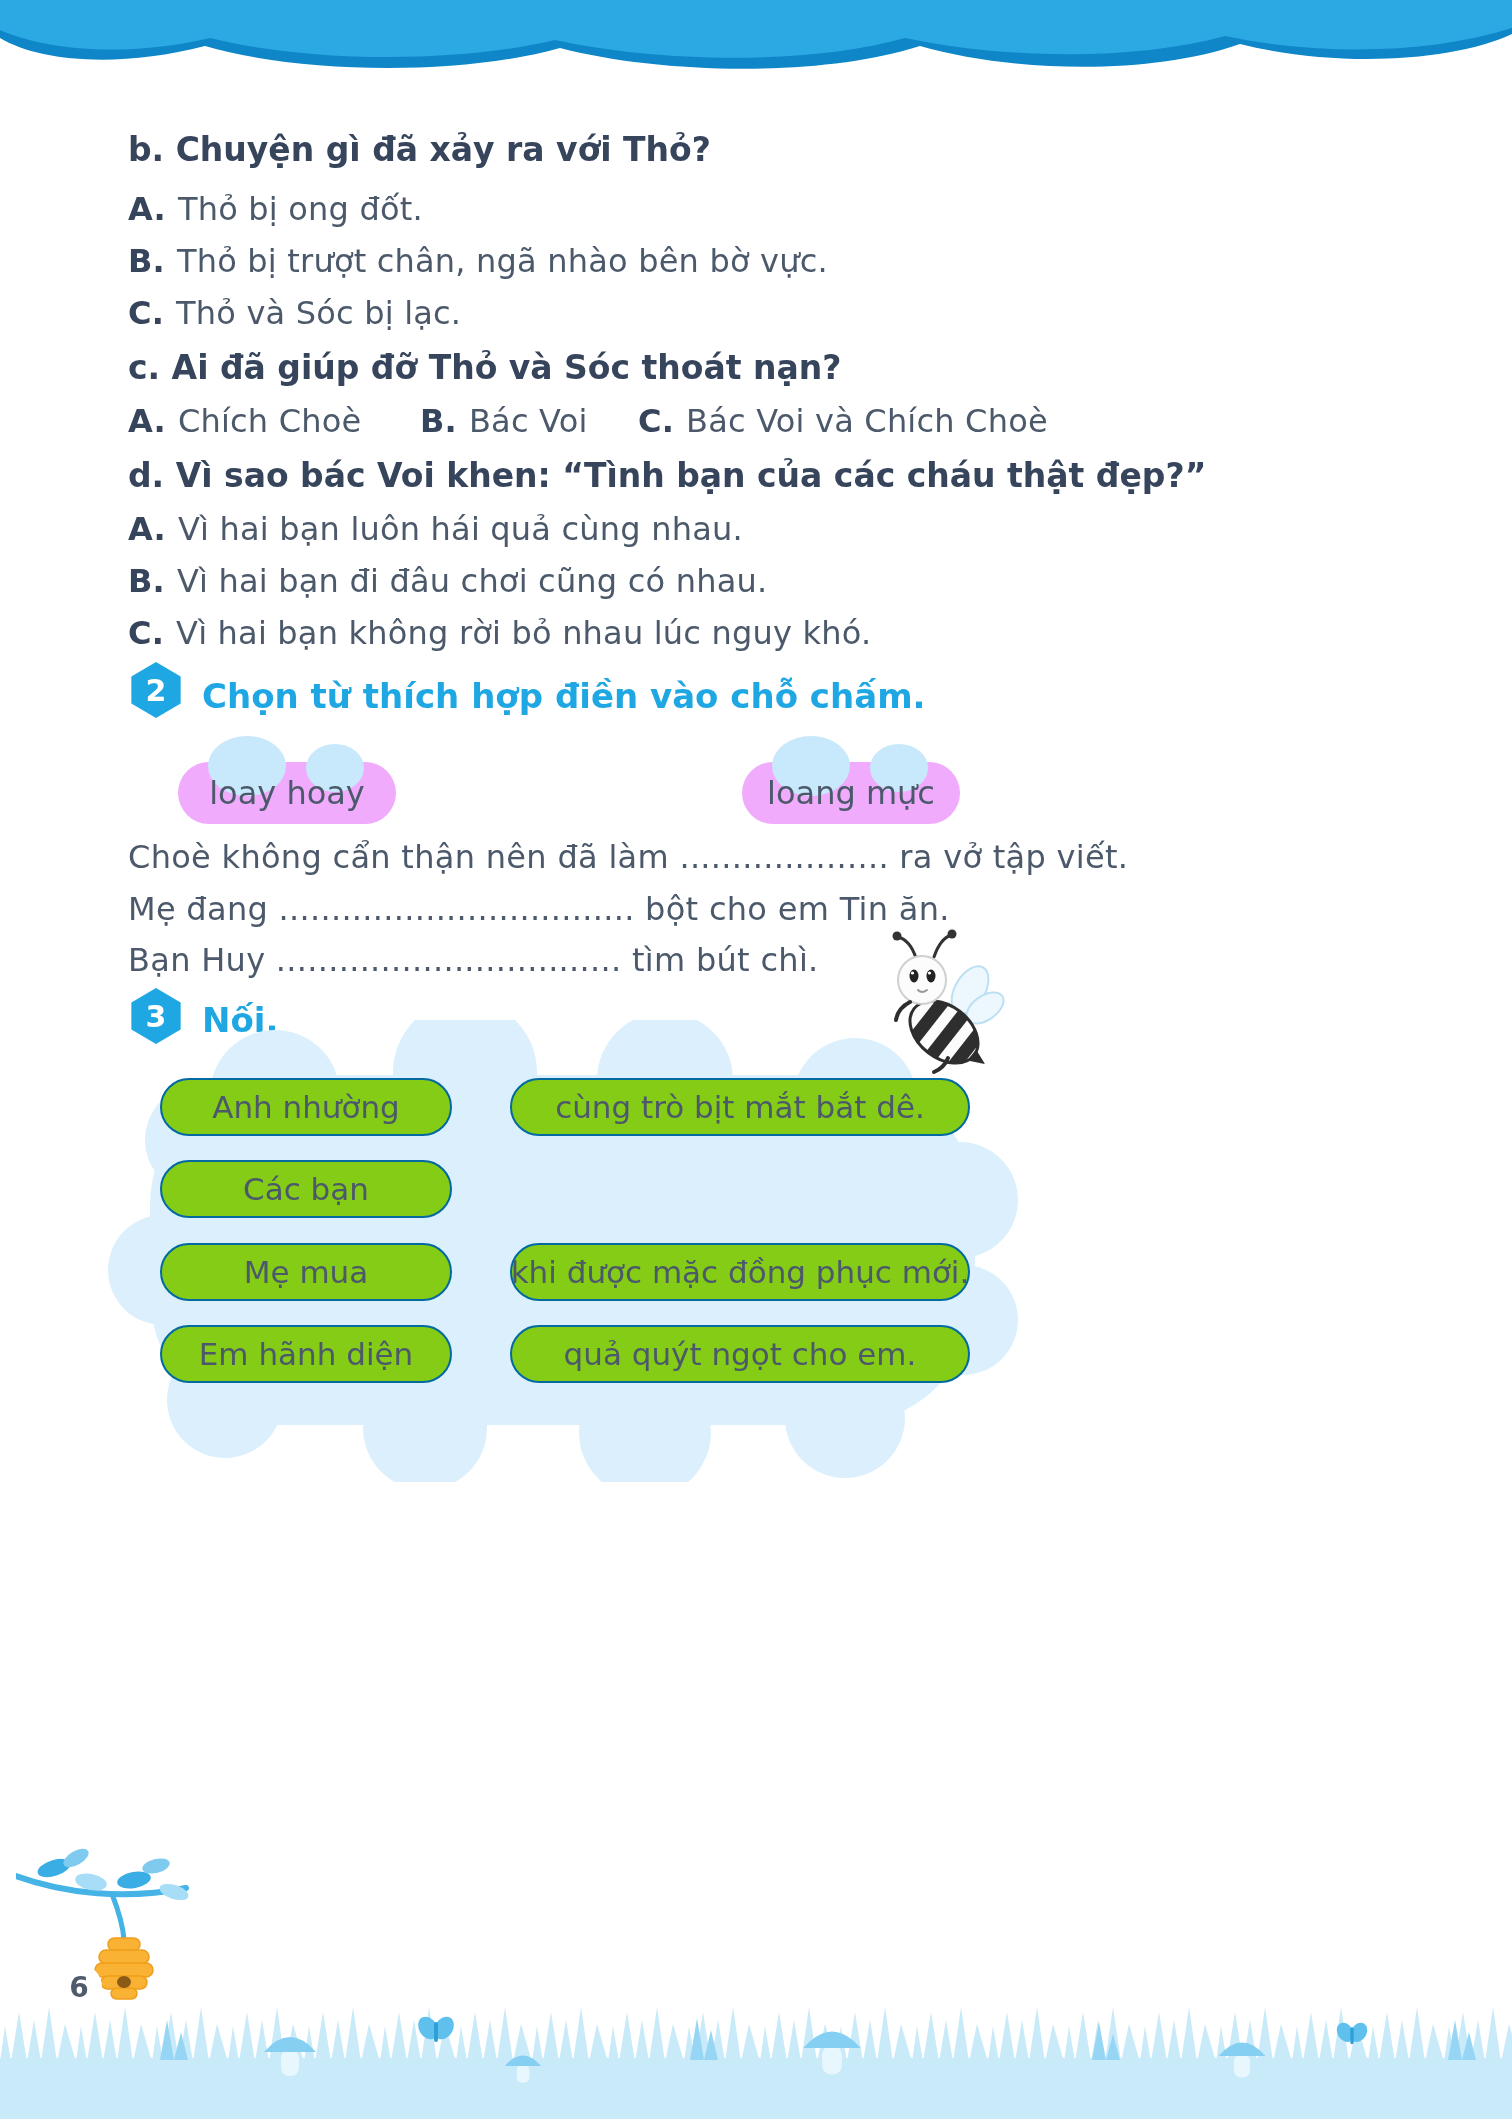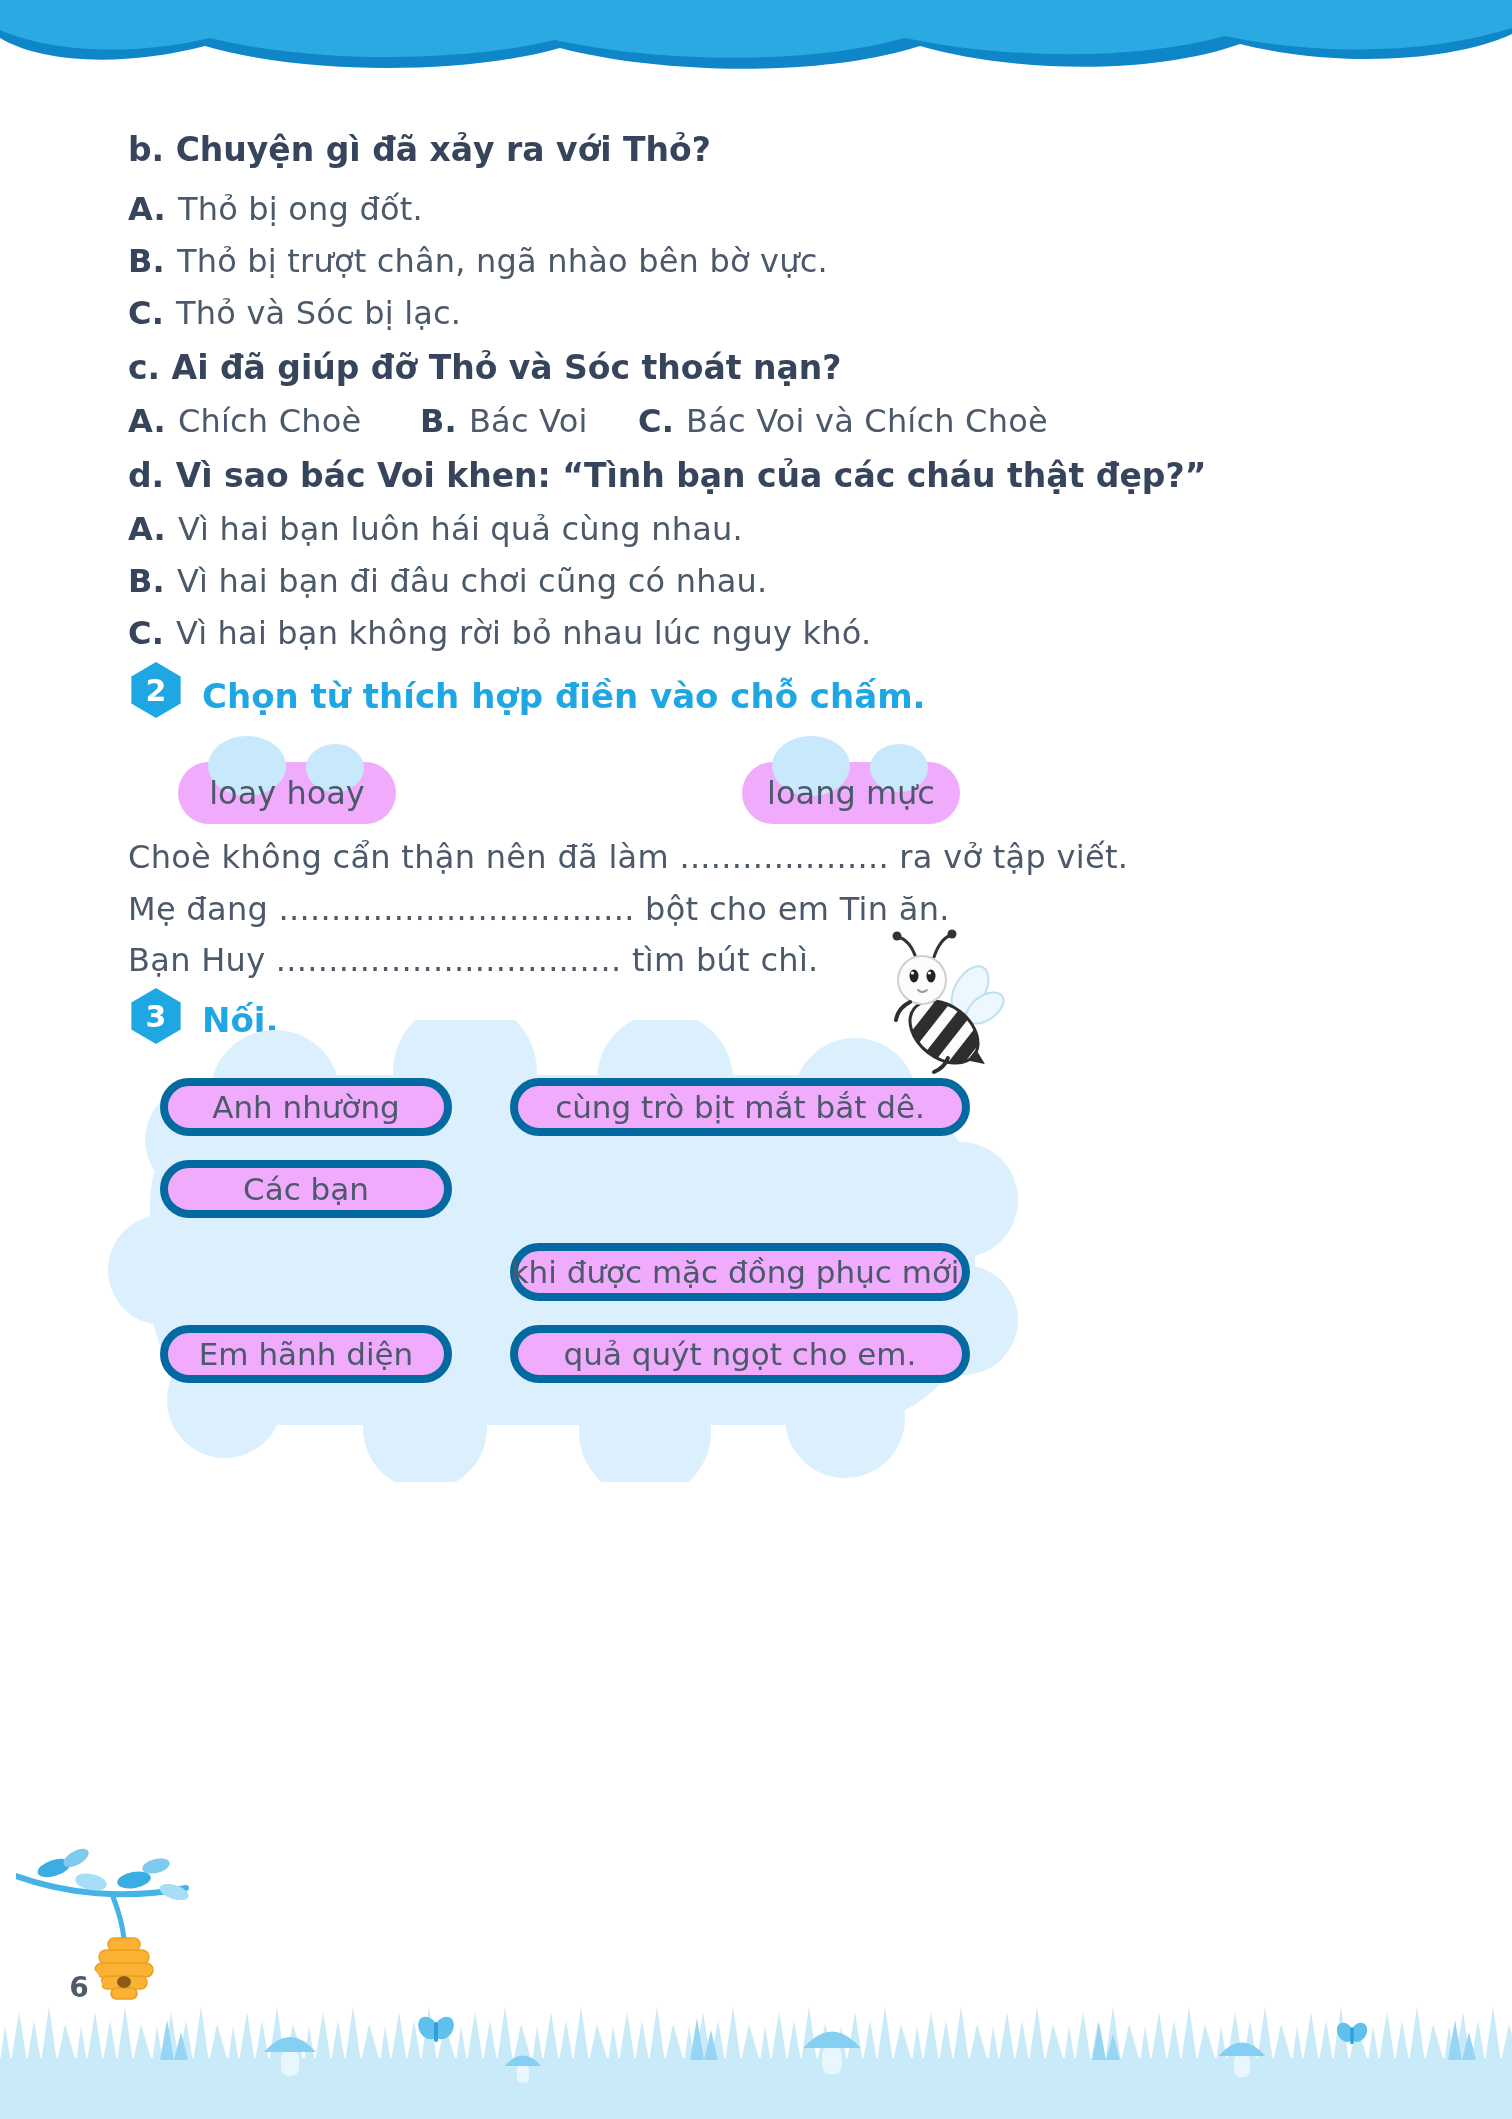--- a/index.html
+++ b/index.html
@@ -19,21 +19,21 @@
 
   .cloud { position:absolute; height:62px; background:#f0abfc; border-radius:36px;
     display:flex; align-items:center; justify-content:center; }
   .cloud::before { content:""; position:absolute; left:30px; top:-26px; width:78px; height:60px; border-radius:50%; background:#C8E9FB; }
   .cloud::after  { content:""; position:absolute; right:32px; top:-18px; width:58px; height:48px; border-radius:50%; background:#C8E9FB; }
   .cloud span { position:relative; z-index:1; font-size:32px; color:#4C596B; }
 
   .sentence { position:absolute; left:128px; font-size:32px; color:#4C596B; white-space:nowrap; letter-spacing:0.3px; }
 
   .bigcloud { z-index:1; }
-  .match-box { position:absolute; height:58px; background:#f0abfc; border:8px solid #0369a1; border-radius:29px;
+  .match-box { position:absolute; height:58px; background:#84cc16; border:2px solid #0369a1; border-radius:29px;
     display:flex; align-items:center; justify-content:center;
     font-size:31px; color:#4C596B; white-space:nowrap; z-index:2; }
 
   .page-num { position:absolute; left:56px; top:1964px; width:46px; height:46px; border-radius:50%;
     background:#fff; display:flex; align-items:center; justify-content:center;
     font-size:28px; font-weight:bold; color:#4F5A6B; z-index:3; }
 </style>
 </head>
 <body>
 
@@ -140,20 +140,21 @@
       <circle cx="540" cy="412" r="66"></circle>
       <circle cx="320" cy="408" r="62"></circle>
       <circle cx="120" cy="380" r="58"></circle>
       <circle cx="58" cy="250" r="55"></circle>
       <circle cx="95" cy="120" r="55"></circle>
     </g>
   </svg>
 
   <div class="match-box" style="left:160px; top:1078px; width:292px">Anh nhường</div>
   <div class="match-box" style="left:160px; top:1160px; width:292px">Các bạn</div>
+  <div class="match-box" style="left:160px; top:1243px; width:292px">Mẹ mua</div>
   <div class="match-box" style="left:160px; top:1325px; width:292px">Em hãnh diện</div>
 
   <div class="match-box" style="left:510px; top:1078px; width:460px">cùng trò bịt mắt bắt dê.</div>
   <div class="match-box" style="left:510px; top:1243px; width:460px">khi được mặc đồng phục mới.</div>
   <div class="match-box" style="left:510px; top:1325px; width:460px">quả quýt ngọt cho em.</div>
 
   <svg class="deco" style="left:16px; top:1842px;" width="290" height="180" viewBox="0 0 290 180">
     <path d="M0,34 C50,52 110,58 170,46" stroke="#45B3E6" stroke-width="6" fill="none" stroke-linecap="round"></path>
     <path d="M96,52 C103,70 107,84 108,98" stroke="#45B3E6" stroke-width="5" fill="none" stroke-linecap="round"></path>
     <ellipse cx="38" cy="26" rx="17" ry="8" transform="rotate(-18 38 26)" fill="#39ADE4"></ellipse>

